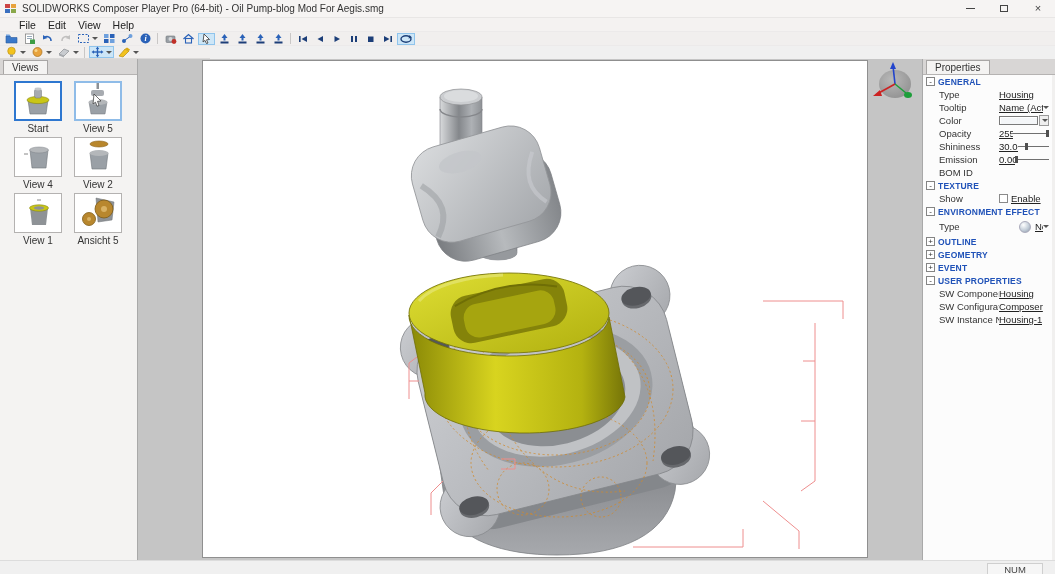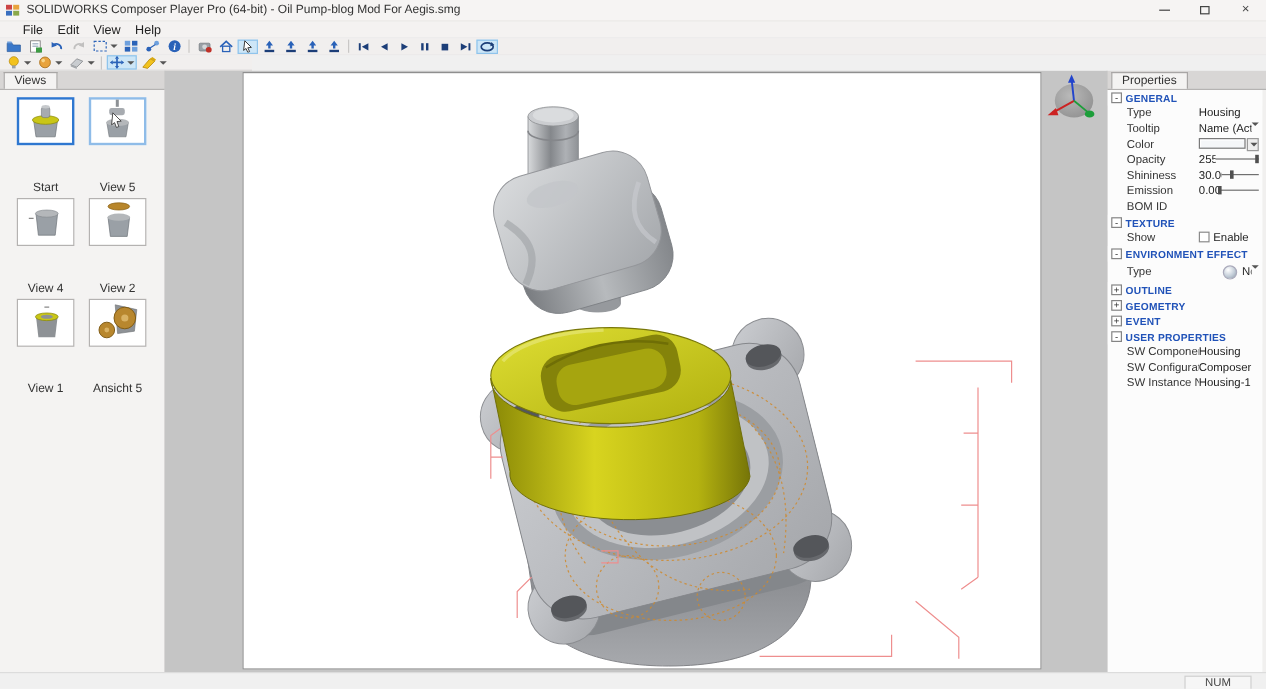--- a/index.html
+++ b/index.html
@@ -37,41 +37,41 @@
   .dd-arrow { width:0; height:0; border-left:3px solid transparent; border-right:3px solid transparent; border-top:3px solid #555; margin-left:2px; }
 
   
   #main { display:flex; height:501px;border-radius:13px; }
 
   
   #views-panel { width:138px; background:#f1f0ef; border-right:1px solid #a9a9a9; display:flex; flex-direction:column; }
   .tabstrip { height:16px; background:#d8d6d5; display:flex; align-items:flex-end; padding-left:3px; border-bottom:1px solid #b5b3b2; }
   .tab { background:#f4f3f2; border:1px solid #a8a6a5; border-bottom:none; font-size:10px; padding:1px 8px 1px 8px; color:#333; }
   #views-grid { flex:1; background:#f4f3f2; padding:6px 0 0 8px; display:flex; flex-wrap:wrap; align-content:flex-start; }
-  .vitem { width:60px; margin-bottom:3px; display:flex; flex-direction:column; align-items:center;gap:28px; }
+  .vitem { width:60px; margin-bottom:3px; display:flex; flex-direction:column; align-items:center; }
   .vbox { width:48px; height:40px; background:#fff; border:1px solid #b4b2b1; display:flex; align-items:center; justify-content:center; position:relative; }
   .vbox.sel-strong { border:2px solid #2e77d0; }
   .vbox.sel-weak { border:2px solid #8fbce8; }
   .vlabel { font-size:10px; color:#333; margin-top:2px; white-space:nowrap; }
 
   
   #workspace { flex:1; background:#c5c5c5; position:relative; }
   #viewport-canvas { position:absolute; left:64px; top:1px; width:666px; height:498px; background:#ffffff; border:1px solid #8f8f8f; }
   #orientation-triad { position:absolute; right:2px; top:0px; }
 
   
   #properties-panel { width:133px; background:#f1f0ef; border-left:1px solid #a9a9a9; display:flex; flex-direction:column; }
   #prop-body { flex:1; background:#fcfcfc; overflow:hidden; border-right:3px solid #f1f0ef; }
   .sec-header { height:13px; display:flex; align-items:center; padding-left:3px; background:#fcfcfc; }
   .exp { width:9px; height:9px; border:1px solid #848484; background:#fff; font-size:8px; line-height:7px; text-align:center; color:#333; margin-right:3px; flex:none; }
   .sec-label { color:#2052b8; font-weight:bold; font-size:8.5px; letter-spacing:.2px; }
   .prow { height:13px; display:flex; align-items:center; padding-left:16px; padding-right:3px; }
   .prow.tall { height:17px;gap:20px; }
   .plabel { width:60px; flex:none; font-size:9.5px; color:#333; white-space:nowrap; overflow:hidden; }
-  .pval { flex:1; display:flex; align-items:flex-start; font-size:9.5px; color:#222; min-width:0; }
+  .pval { flex:1; display:flex; align-items:center; font-size:9.5px; color:#222; min-width:0;text-decoration:underline; }
   .pval .txt { white-space:nowrap; overflow:hidden; }
   .pval .dd-arrow { margin-left:auto; }
   .color-swatch { width:42px; height:9px; background:#f4f6f8; border:1px solid #7a7a7a; box-shadow:inset 1px 1px 0 #fff; }
   .color-btn { width:11px; height:11px; border:1px solid #9a9a9a; background:#eee; display:flex; align-items:center; justify-content:center; margin-left:1px; }
   .slider { width:40px; height:9px; position:relative; margin-left:auto; }
   .slider .track { position:absolute; left:0; right:0; top:4px; height:1px; background:#707070; }
   .slider .handle { position:absolute; top:1px; width:3px; height:7px; background:#505050; }
   .checkbox { width:9px; height:9px; border:1px solid #8a8a8a; background:#fff; margin-right:3px; flex:none; }
   .sphere-ico { width:12px; height:12px; border-radius:50%; background:radial-gradient(circle at 35% 30%, #ffffff, #c3cdd8 55%, #8a97a6); margin-right:4px; flex:none; border:1px solid #aab; }
 

